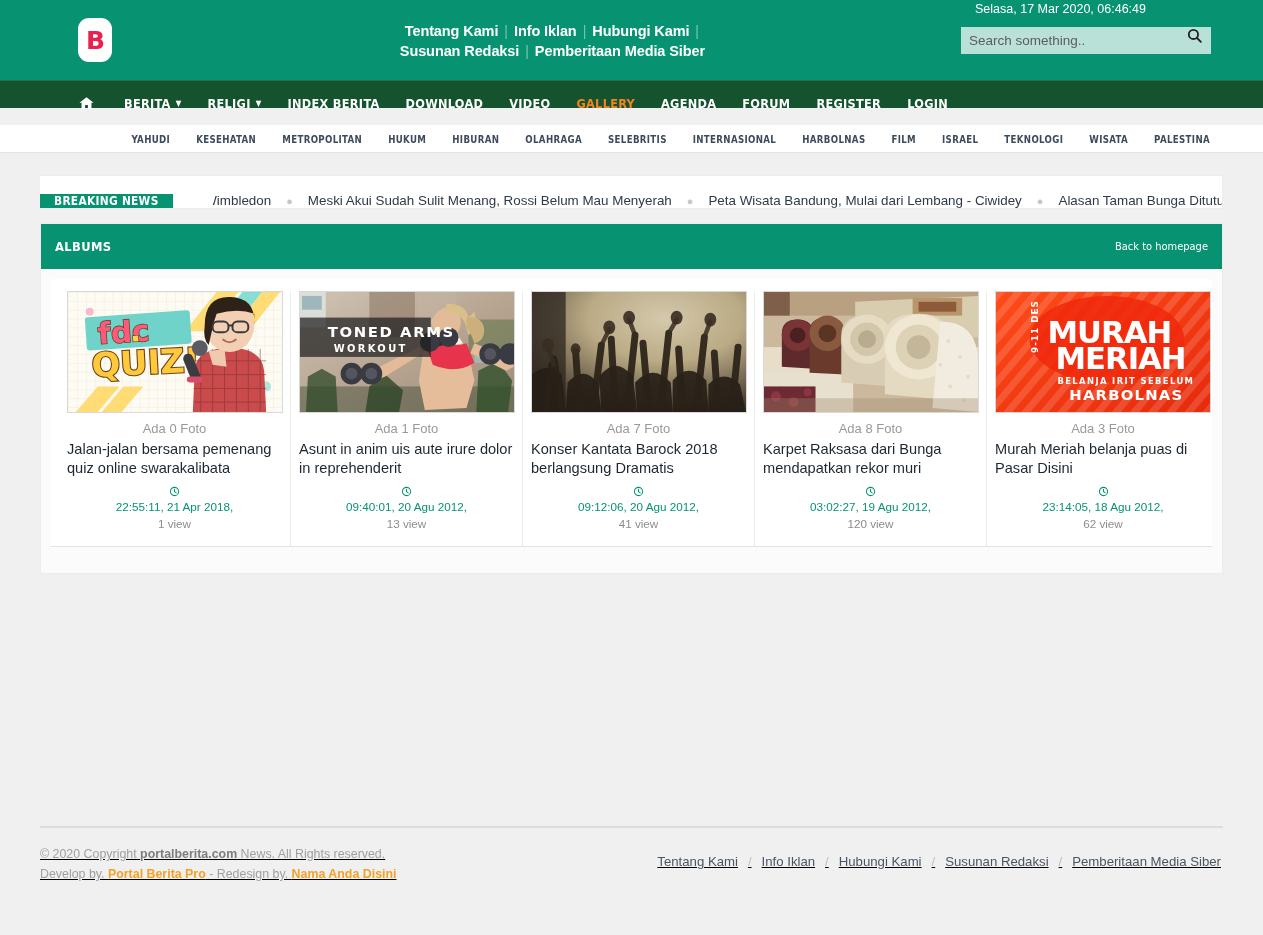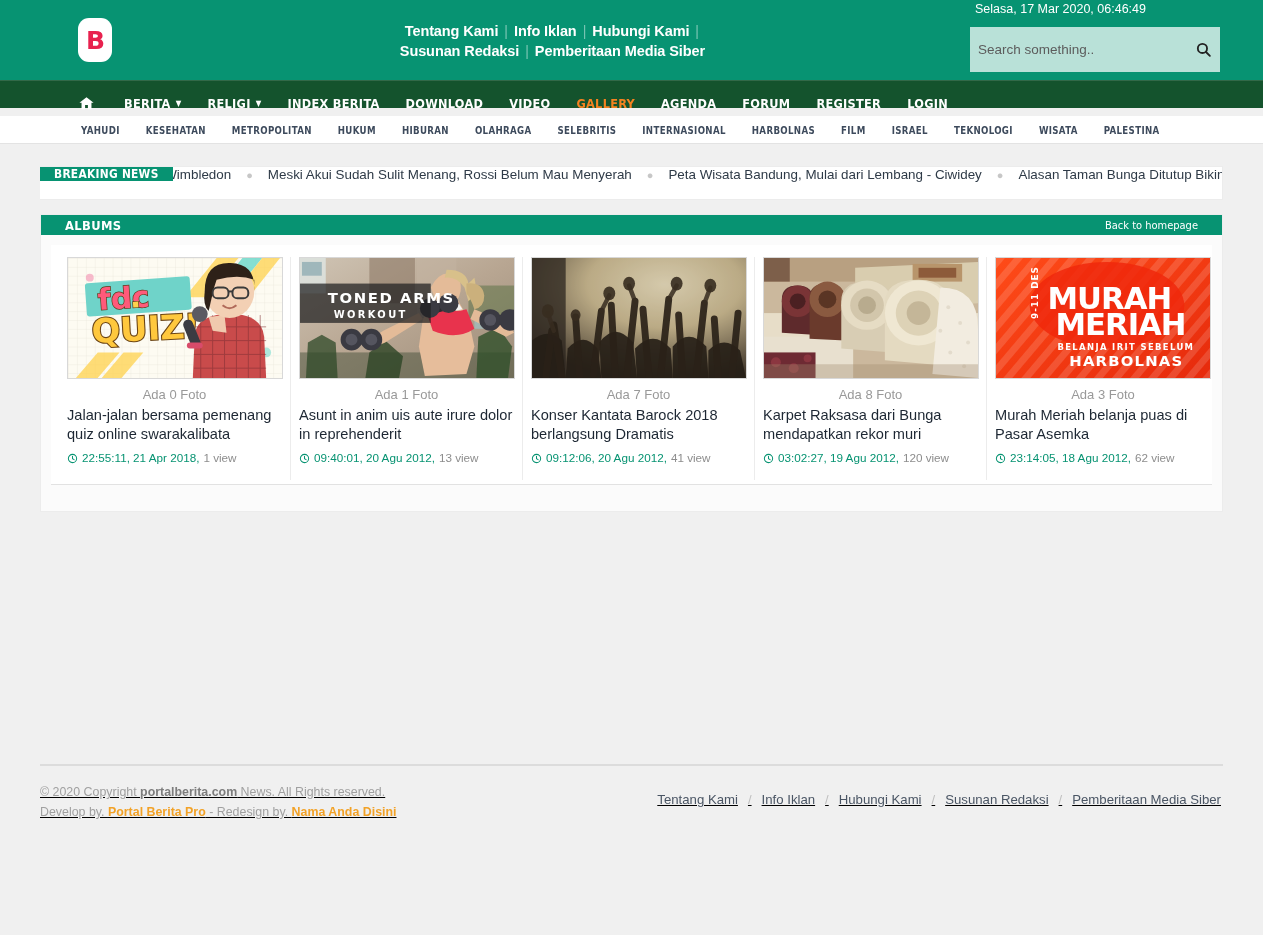--- a/index.html
+++ b/index.html
@@ -71,27 +71,26 @@
     right: 0px;
     top: 2px;
     width: 325px;
     text-align: center;
     color: #ffffff;
     font-size: 12.5px;
     font-family: "Liberation Sans", sans-serif;
   }
   .searchbox {
     position: absolute;
-    right: 3px;
+    right: 12px;
     top: 27px;
     width: 250px;
-    height: 45px;
+    height: 27px;
     background: rgba(255,255,255,0.72);
     display: flex;
-    align-items: center;
     padding: 0 8px;
   }
   .searchbox input {
     flex: 1;
     border: none;
     outline: none;
     background: transparent;
     font-size: 13.5px;
     color: #444;
     font-family: "Liberation Sans", sans-serif;
@@ -148,48 +147,50 @@
   }
 
   
   .catstrip {
     background: #ffffff;
     height: 28px;
     border-bottom: 1px solid #e3e3e3;
   }
   .catstrip-inner {
     width: 1183px;
-    margin: 8px auto;
+    margin: 17px auto;
     height: 28px;
     display: flex;
     align-items: center;
     padding-left: 28px;
+    justify-content: flex-end;
   }
   .cat-item {
     color: #3d4a5c;
     font-size: 9.6px;
     font-weight: bold;
     font-family: "DejaVu Sans Condensed", "Liberation Sans", sans-serif;
     letter-spacing: 0.35px;
     text-decoration: none;
     padding: 0 13px;
     white-space: nowrap;
   }
 
   
   .breaking-wrap {
     width: 1183px;
     margin: 22px auto 0 auto;
     height: 34px;
     background: #ffffff;
     display: flex;
-    align-items: flex-start;
+    align-items: flex-end;
     overflow: hidden;
     border: 1px solid #ececec;
     border-left: none;
+    gap: 40px;
   }
   .breaking-label {
     background: #079372;
     color: #ffffff;
     font-size: 11.8px;
     font-weight: bold;
     font-family: "DejaVu Sans Condensed", "Liberation Sans", sans-serif;
     letter-spacing: 0.3px;
     display: flex;
     align-items: center;
@@ -226,25 +227,25 @@
   
   .panel {
     width: 1183px;
     margin: 14px auto 0 auto;
     background: #fbfbfb;
     border: 1px solid #ececec;
     padding-bottom: 16px;
   }
   .panel-head {
     background: #079372;
-    height: 20px;
+    height: 45px;
     display: flex;
     align-items: center;
     justify-content: space-between;
-    padding: 0 24px;
+    padding: 0 14px;
     gap: 31px;
   }
   .panel-title {
     color: #ffffff;
     font-size: 12.8px;
     font-weight: bold;
     font-family: "DejaVu Sans Condensed", "Liberation Sans", sans-serif;
     letter-spacing: 0.4px;
   }
   .panel-back {
@@ -297,20 +298,21 @@
     font-family: "Liberation Sans", sans-serif;
   }
   .album-meta {
     margin-top: 7px;
     font-size: 11.7px;
     color: #079372;
     font-family: "Liberation Sans", sans-serif;
     display: flex;
     align-items: center;
     gap: 4px;
+    flex-direction: column;
   }
   .album-meta .views { color: #8d8d8d; }
   .clock-icon {
     width: 11px; height: 11px; flex: 0 0 11px;
     color: #079372;
     position: relative;
     top: 1px;
   }
 
   
@@ -722,21 +724,21 @@
       <text x="42" y="62" font-family="DejaVu Sans, sans-serif" font-size="9" font-weight="bold" fill="#ffffff" letter-spacing="1" transform="rotate(-90 42 62)">9-11 DES</text>
       <g>
         <text x="52" y="52" font-family="DejaVu Sans, sans-serif" font-size="31" font-weight="bold" fill="#ffffff" letter-spacing="-1">MURAH</text>
         <text x="60" y="78" font-family="DejaVu Sans, sans-serif" font-size="31" font-weight="bold" fill="#ffffff" letter-spacing="-1">MERIAH</text>
       </g>
       <text x="62" y="94" font-family="DejaVu Sans, sans-serif" font-size="8.5" font-weight="bold" fill="#ffffff" letter-spacing="1.4">BELANJA IRIT SEBELUM</text>
       <text x="74" y="110" font-family="DejaVu Sans, sans-serif" font-size="15" font-weight="bold" fill="#ffffff" letter-spacing="1.2">HARBOLNAS</text>
     </svg>
           </div>
           <div class="photo-count">Ada 3 Foto</div>
-          <div class="album-title">Murah Meriah belanja puas di Pasar Asemka</div>
+          <div class="album-title">Murah Meriah belanja puas di Pasar Disini</div>
           <div class="album-meta">
             <span class="clock-icon"><svg viewBox="0 0 24 24" fill="none" stroke="currentColor" stroke-width="2.2">
                 <circle cx="12" cy="12" r="9"></circle>
                 <path d="M12 7v5.5l3.5 2" stroke-linecap="round"></path>
               </svg></span>
             <span>23:14:05, 18 Agu 2012,</span>
             <span class="views">62 view</span>
           </div>
         </a>
       </div>

